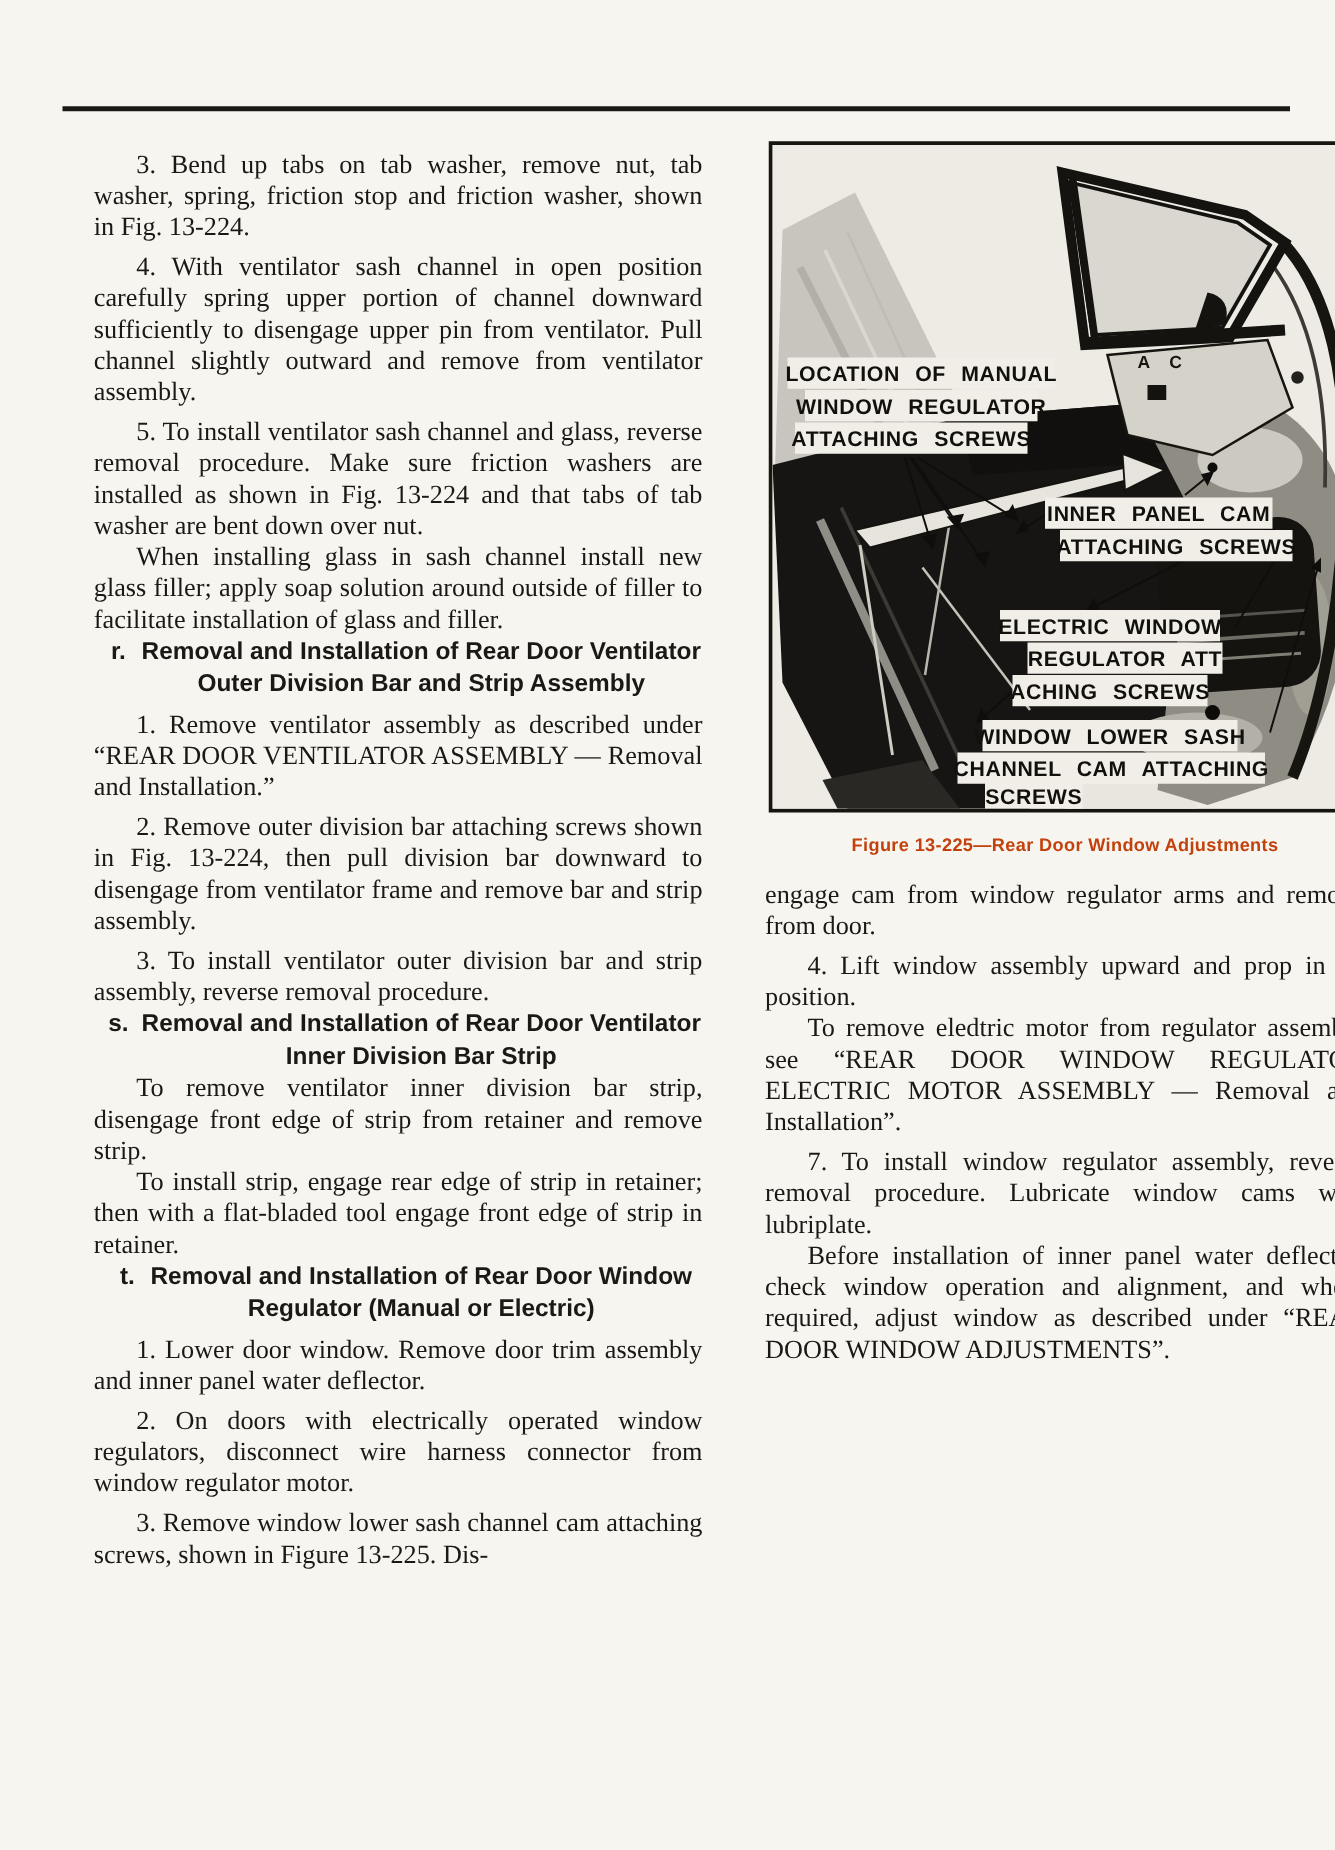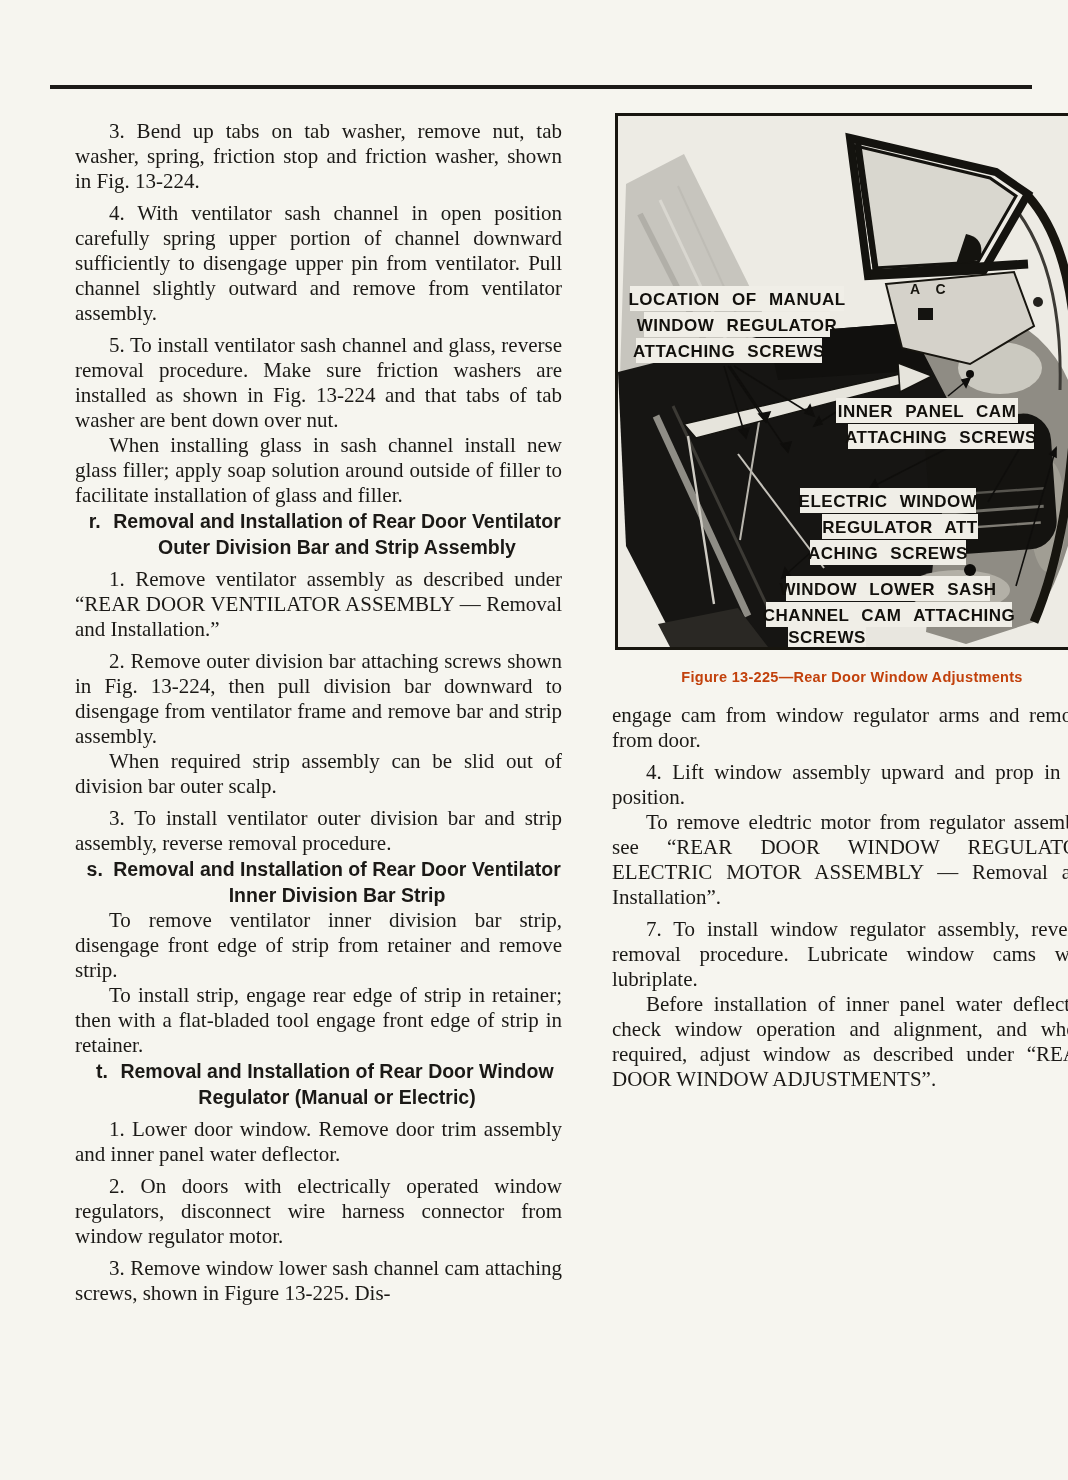--- a/index.html
+++ b/index.html
@@ -74,21 +74,20 @@
   <div class="hdr-rule"></div>
 
   <div class="col col-left">
     <p class="para">3. Bend up tabs on tab washer, remove nut, tab washer, spring, friction stop and friction washer, shown in Fig. 13-224.</p>
     <p class="para">4. With ventilator sash channel in open position carefully spring upper portion of channel downward sufficiently to disengage upper pin from ventilator. Pull channel slightly outward and remove from ventilator assembly.</p>
     <p class="para">5. To install ventilator sash channel and glass, reverse removal procedure. Make sure friction washers are installed as shown in Fig. 13-224 and that tabs of tab washer are bent down over nut.</p>
     <p class="flow">When installing glass in sash channel install new glass filler; apply soap solution around outside of filler to facilitate installation of glass and filler.</p>
     <p class="subhead"><span class="lbl">r.</span><span>Removal and Installation of Rear Door Ventilator Outer Division Bar and Strip Assembly</span></p>
     <p class="para">1. Remove ventilator assembly as described under “REAR DOOR VENTILATOR ASSEMBLY — Removal and Installation.”</p>
     <p class="para">2. Remove outer division bar attaching screws shown in Fig. 13-224, then pull division bar downward to disengage from ventilator frame and remove bar and strip assembly.</p>
-    <p class="flow">When required strip assembly can be slid out of division bar outer scalp.</p>
     <p class="para">3. To install ventilator outer division bar and strip assembly, reverse removal procedure.</p>
     <p class="subhead"><span class="lbl">s.</span><span>Removal and Installation of Rear Door Ventilator Inner Division Bar Strip</span></p>
     <p class="flow">To remove ventilator inner division bar strip, disengage front edge of strip from retainer and remove strip.</p>
     <p class="flow">To install strip, engage rear edge of strip in retainer; then with a flat-bladed tool engage front edge of strip in retainer.</p>
     <p class="subhead"><span class="lbl">t.</span><span>Removal and Installation of Rear Door Window Regulator (Manual or Electric)</span></p>
     <p class="para">1. Lower door window. Remove door trim assembly and inner panel water deflector.</p>
     <p class="para">2. On doors with electrically operated window regulators, disconnect wire harness connector from window regulator motor.</p>
     <p class="para">3. Remove window lower sash channel cam attaching screws, shown in Figure 13-225. Dis-</p>
   </div>
 

